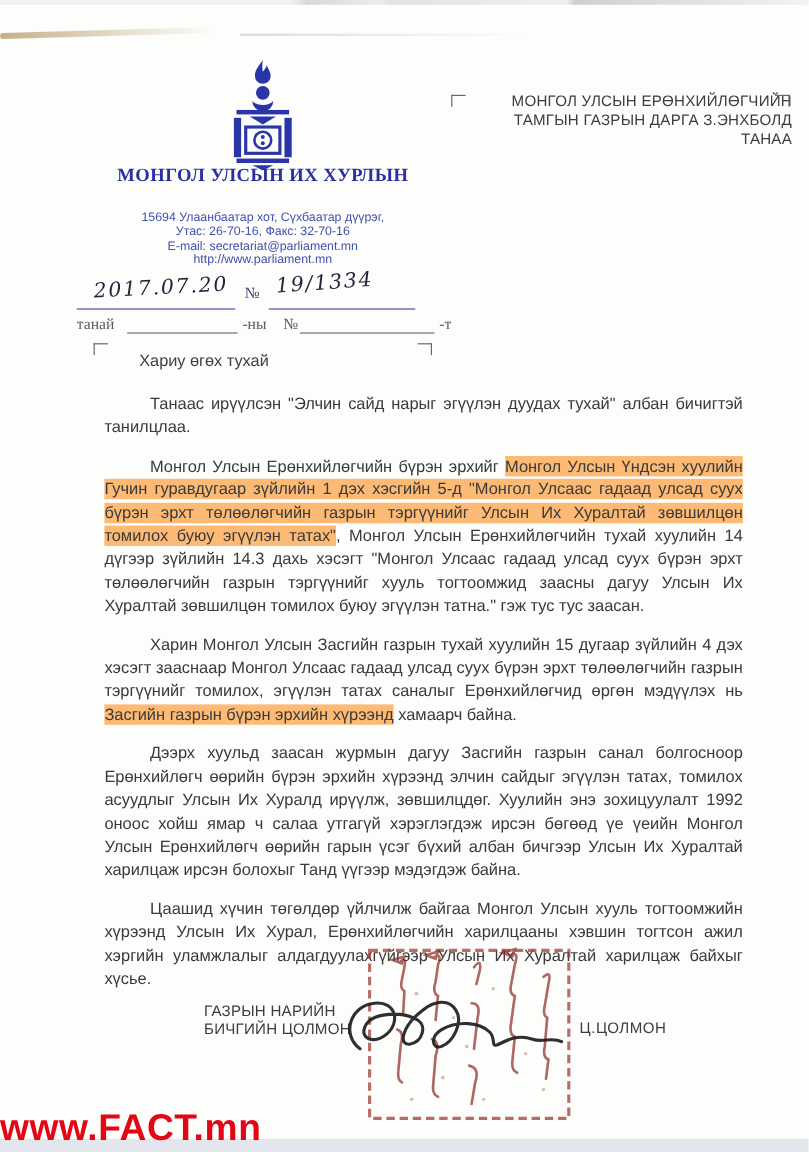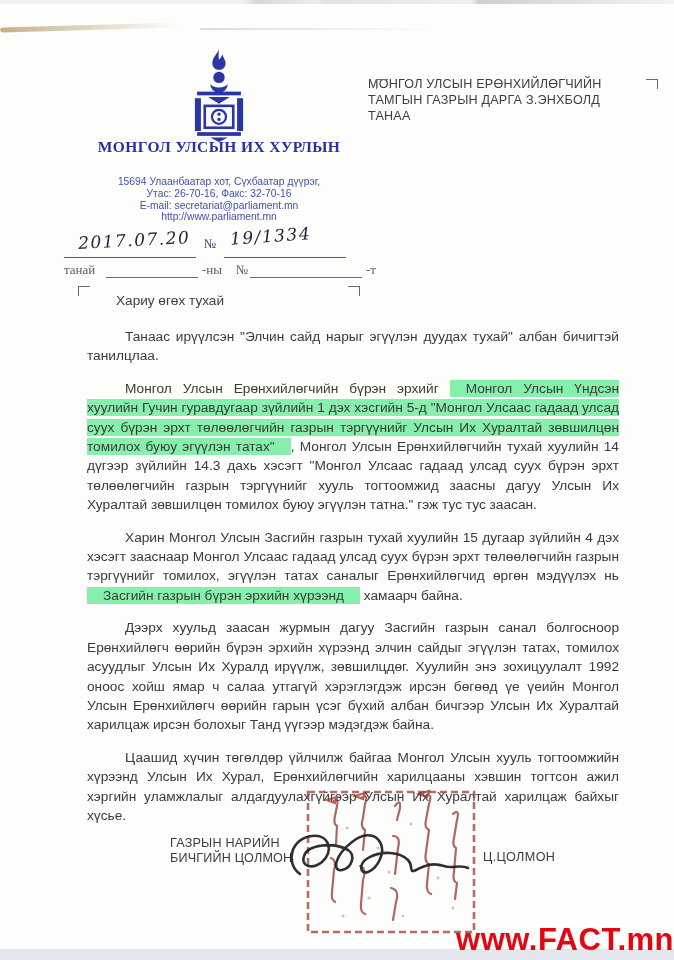--- a/index.html
+++ b/index.html
@@ -17,21 +17,21 @@
 
   
   .emblem{position:absolute;left:183px;top:50px;width:72px;height:92px;}
   .org-name{position:absolute;left:28px;top:138px;width:382px;text-align:center;
     font-family:"Liberation Serif",serif;font-weight:bold;color:#2a2fa2;
     font-size:15.5px;line-height:17.5px;letter-spacing:.4px;}
   .address{position:absolute;left:28px;top:176px;width:382px;text-align:center;
     color:#4050b0;font-size:10.3px;line-height:11.8px;}
 
   
-  .recipient{position:absolute;left:368px;top:76px;width:292px;text-align:left;
+  .recipient{position:absolute;left:368px;top:76px;width:292px;text-align:right;
     font-size:12.6px;line-height:16px;color:#3d3d3d;letter-spacing:.2px;}
   .corner{position:absolute;width:11px;height:9px;border-color:#6a6a6a;border-style:solid;border-width:0;}
   .c-tl{border-top-width:1.5px;border-left-width:1.5px;}
   .c-tr{border-top-width:1.5px;border-right-width:1.5px;}
   .recipient .c-tl{left:8px;top:3px;}
   .recipient .c-tr{right:2px;top:3px;}
 
   
   .refrow{position:absolute;left:64px;top:228px;width:420px;height:34px;}
   .hand{font-family:"DejaVu Serif",serif;font-style:italic;color:#23263a;font-size:17px;letter-spacing:1.5px;}
@@ -54,30 +54,30 @@
   
   .subject-wrap{position:absolute;left:78px;top:286px;width:282px;height:30px;}
   .subject-wrap .c-tl{left:0;top:0;}
   .subject-wrap .c-tr{right:0;top:0;}
   .subject-text{position:absolute;left:38px;top:7px;font-size:13.6px;color:#404040;}
 
   
   .letter-body{position:absolute;left:87px;top:327px;width:532px;}
   .letter-body p{margin:0 0 13px 0;text-indent:38px;text-align:justify;
     font-size:13.7px;line-height:19.4px;color:#3a3a3a;}
-  .letter-body mark{background:#86efac;color:inherit;padding:1px 16px;}
+  .letter-body mark{background:#fdba74;color:inherit;padding:1px 0;}
 
   
   .sig-title{position:absolute;left:170px;top:836px;width:150px;
     font-size:12.6px;line-height:14.5px;color:#3d3d3d;letter-spacing:.2px;}
   .sig-name{position:absolute;left:483px;top:850px;font-size:12.6px;color:#3d3d3d;letter-spacing:.4px;}
   .stamp{position:absolute;left:303px;top:788px;width:178px;height:150px;opacity:.92;}
   .signature-ink{position:absolute;left:282px;top:812px;width:200px;height:95px;}
 
-  .watermark{position:absolute;left:0;top:922px;width:674px;text-align:right;
+  .watermark{position:absolute;left:0;top:922px;width:674px;text-align:left;
     color:#e30613;font-size:31px;font-weight:bold;letter-spacing:.5px;z-index:5;}
 </style>
 </head>
 <body>
 
 <div class="page">
 
   <div class="top-strip"></div>
   <div class="smudge"></div>
   <div class="smudge2"></div>

